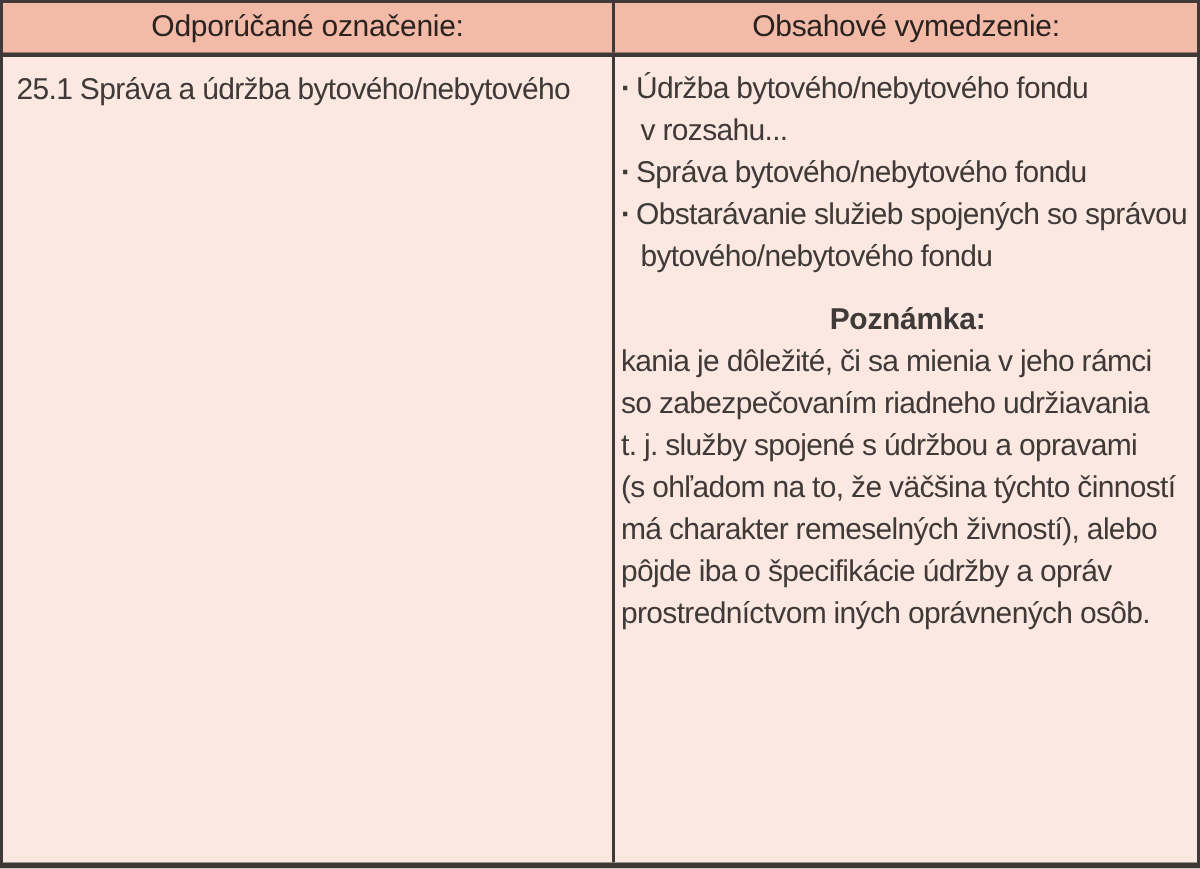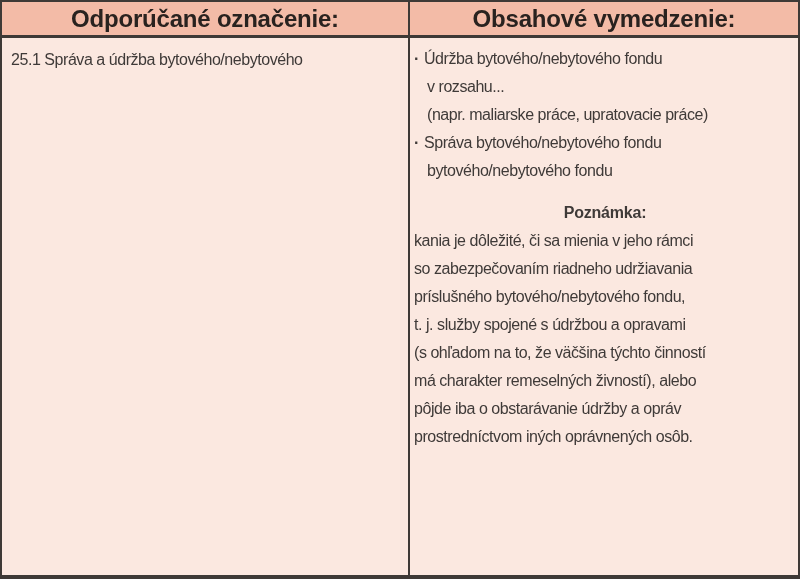--- a/index.html
+++ b/index.html
@@ -19,32 +19,32 @@
     flex: 0 0 auto;
     display: flex;
     height: 33px;
     background: var(--header-bg, #f3bba7);
     border-bottom: 3px solid var(--border, #3e3936);
   }
   .header-cell {
     display: flex;
     align-items: center;
     justify-content: center;
-    font-size: 24px;
-    font-weight: bold;
+    font-size: 20px;
+    font-weight: normal;
     letter-spacing: -0.2px;
     color: var(--header-text, #29221f);
   }
   .col-left  { width: 406px; box-sizing: border-box; }
   .col-right { flex: 1; box-sizing: border-box; border-left: 2px solid var(--border, #3e3936); }
   .body-row { flex: 1; display: flex; min-height: 0; }
   .cell-body-left  { padding: 8px 8px 0 9px; overflow: hidden; }
   .cell-body-right { padding: 7px 2px 0 4px; overflow: hidden; }
   .line {
-    font-size: 16px;
+    font-size: 20px;
     line-height: 28px;
     letter-spacing: -0.45px;
     color: var(--text, #3f3a38);
     white-space: nowrap;
   }
   .bullet-line .dot {
     display: inline-block;
     width: 10px;
     font-weight: bold;
   }
@@ -71,34 +71,35 @@
     <div class="col-left cell-body-left">
       <div class="line">25.1 Správa a údržba bytového/nebytového</div>
     </div>
 
     <div class="col-right cell-body-right">
 
       <div class="line bullet-line">
         <span class="dot">·</span><span>Údržba bytového/nebytového fondu</span>
       </div>
       <div class="line cont">v rozsahu...</div>
-      <div class="line cont">(napr. maliarske práce, upratovacie práce)</div>
 
       <div class="line bullet-line">
         <span class="dot">·</span><span>Správa bytového/nebytového fondu</span>
       </div>
 
+      <div class="line bullet-line">
+        <span class="dot">·</span><span>Obstarávanie služieb spojených so správou</span>
+      </div>
       <div class="line cont">bytového/nebytového fondu</div>
 
       <div class="line note-title">Poznámka:</div>
 
       <div class="line">kania je dôležité, či sa mienia v jeho rámci</div>
       <div class="line">so zabezpečovaním riadneho udržiavania</div>
-      <div class="line">príslušného bytového/nebytového fondu,</div>
       <div class="line">t. j. služby spojené s údržbou a opravami</div>
       <div class="line">(s ohľadom na to, že väčšina týchto činností</div>
       <div class="line">má charakter remeselných živností), alebo</div>
-      <div class="line">pôjde iba o obstarávanie údržby a opráv</div>
+      <div class="line">pôjde iba o špecifikácie údržby a opráv</div>
       <div class="line">prostredníctvom iných oprávnených osôb.</div>
 
     </div>
   </div>
 </div>
 
 </body></html>

